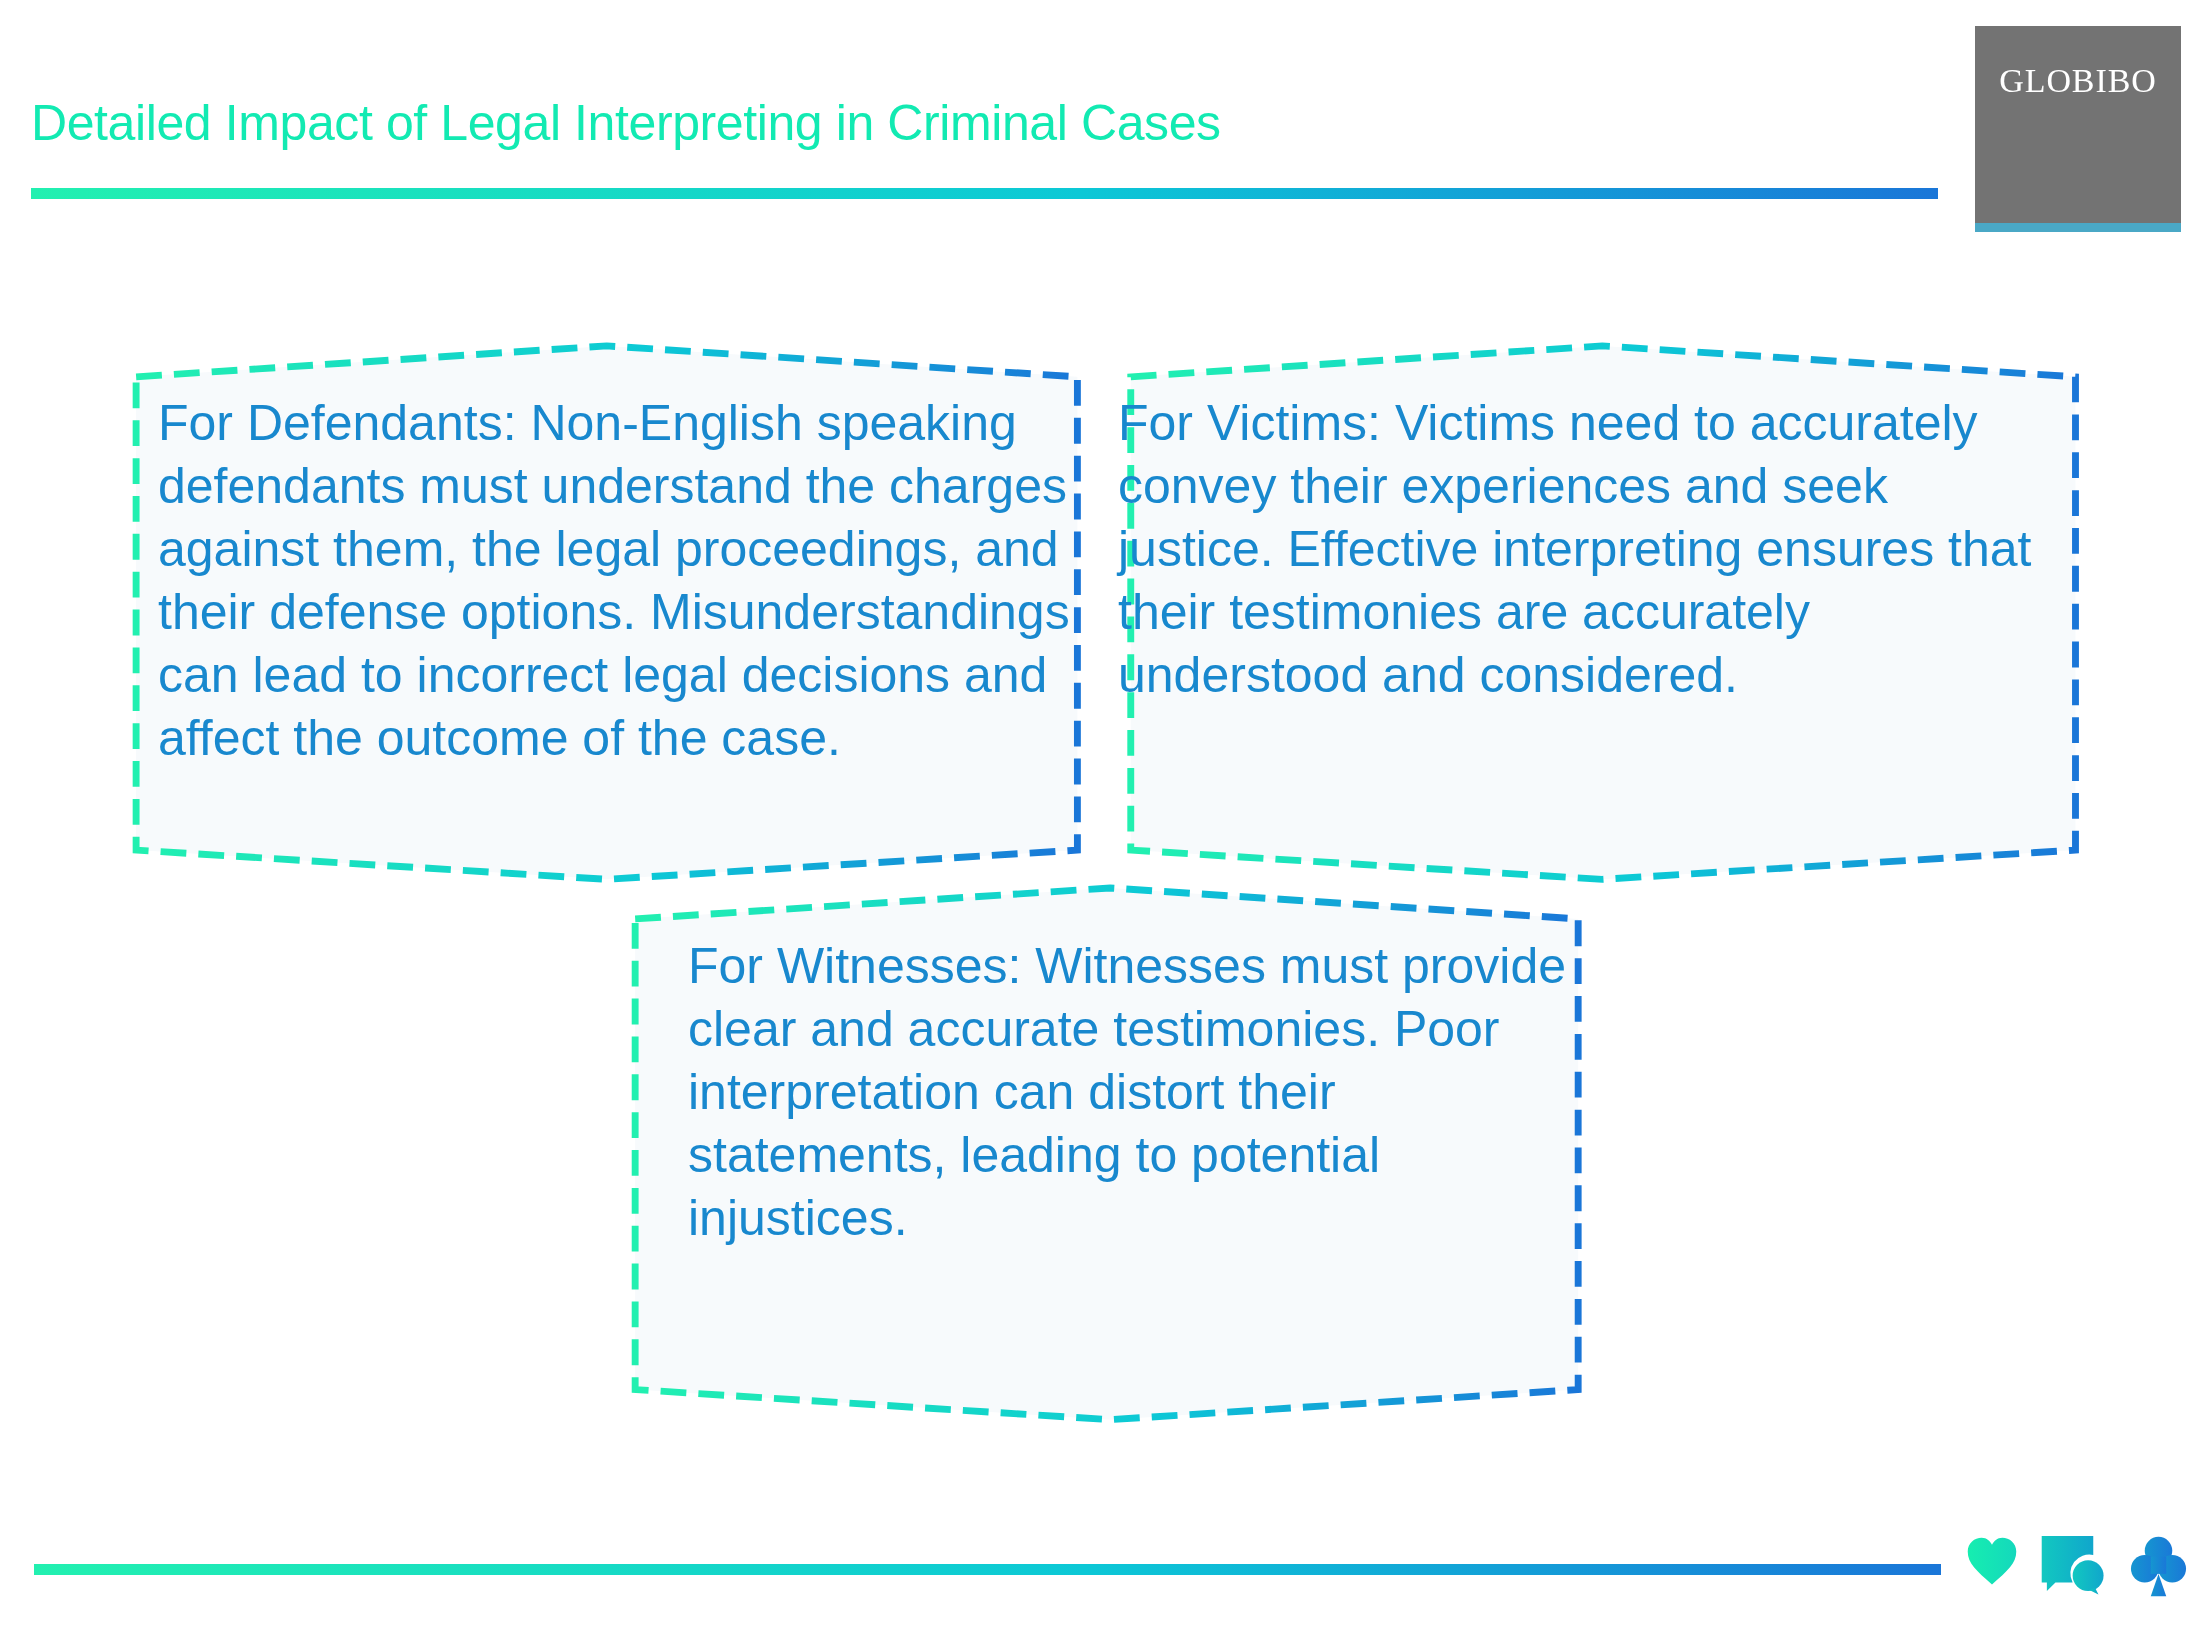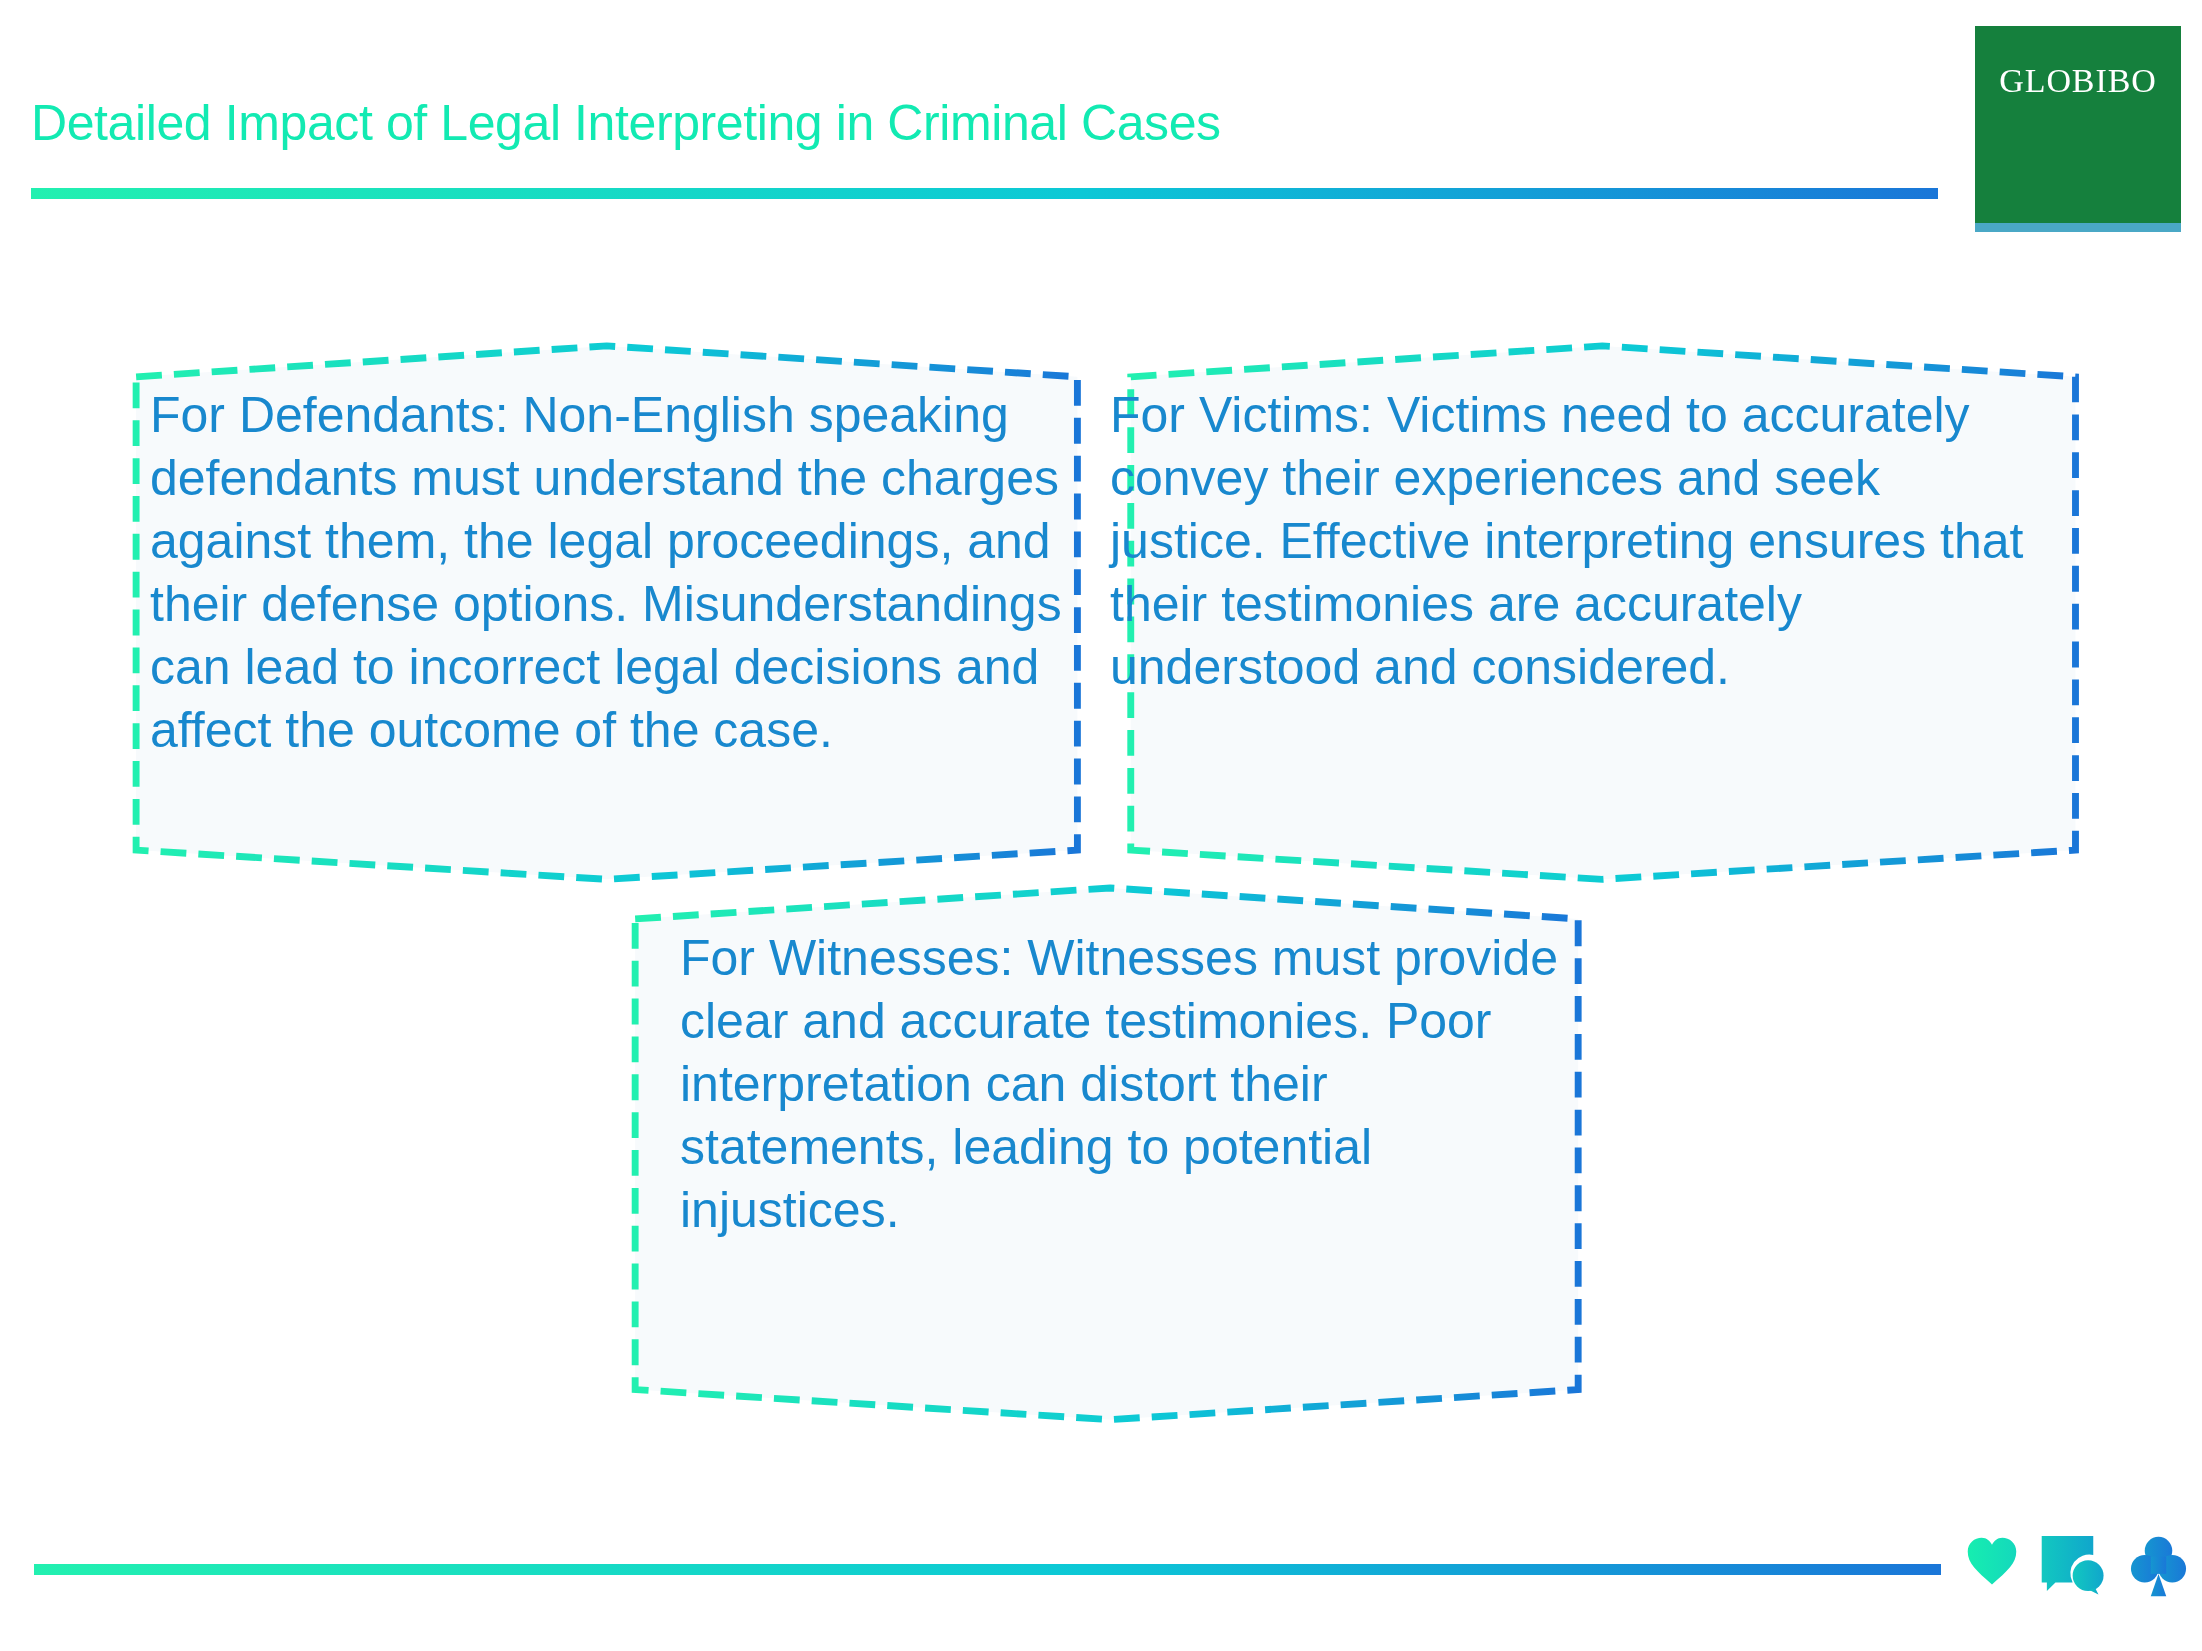--- a/index.html
+++ b/index.html
@@ -3,26 +3,26 @@
 <meta charset="utf-8">
 <style>
   html, body { margin: 0; padding: 0; background: #ffffff; }
   body { width: 2203px; height: 1652px; position: relative; overflow: hidden;
          font-family: "Liberation Sans", "DejaVu Sans", sans-serif; }
   .title { position: absolute; left: 31px; top: 76px; font-size: 50px; line-height: 95px;
            color: #12eab2; white-space: nowrap; letter-spacing: -0.4px; }
   .rule { position: absolute; height: 11.2px; background: linear-gradient(90deg, #22f0b0 0%, #0cc8d6 55%, #1a76d8 100%); }
   .rule.top { left: 31px; top: 188px; width: 1907px; }
   .rule.bottom { left: 34px; top: 1564px; width: 1907px; }
-  .logo { position: absolute; left: 1975px; top: 26px; width: 206px; height: 206px; background: #15803d; }
+  .logo { position: absolute; left: 1975px; top: 26px; width: 206px; height: 206px; background: #737373; }
   .logo .word { position: absolute; left: 0; right: 0; top: 36px; text-align: center; color: #ffffff;
                 font-family: "Liberation Serif", "DejaVu Serif", serif; font-size: 34px; letter-spacing: 0.9px; }
   .logo .stripe { position: absolute; left: 0; right: 0; bottom: 0; height: 9.5px; background: #4aa8c6; }
   svg.boxes { position: absolute; left: 0; top: 0; }
-  .card-text { position: absolute; color: #1888ce; font-size: 50px; line-height: 63px; margin: 0; }
+  .card-text { position: absolute; color: #1888ce; font-size: 50px; line-height: 63px; margin: 8px; }
   .icons { position: absolute; left: 1966px; top: 1536px; display: flex; gap: 22.4px; align-items: flex-start; }
   .icons svg { display: block; }
 </style>
 </head>
 <body>
 
 <div class="title">Detailed Impact of Legal Interpreting in Criminal Cases</div>
 <div class="rule top"></div>
 
 <div class="logo">

